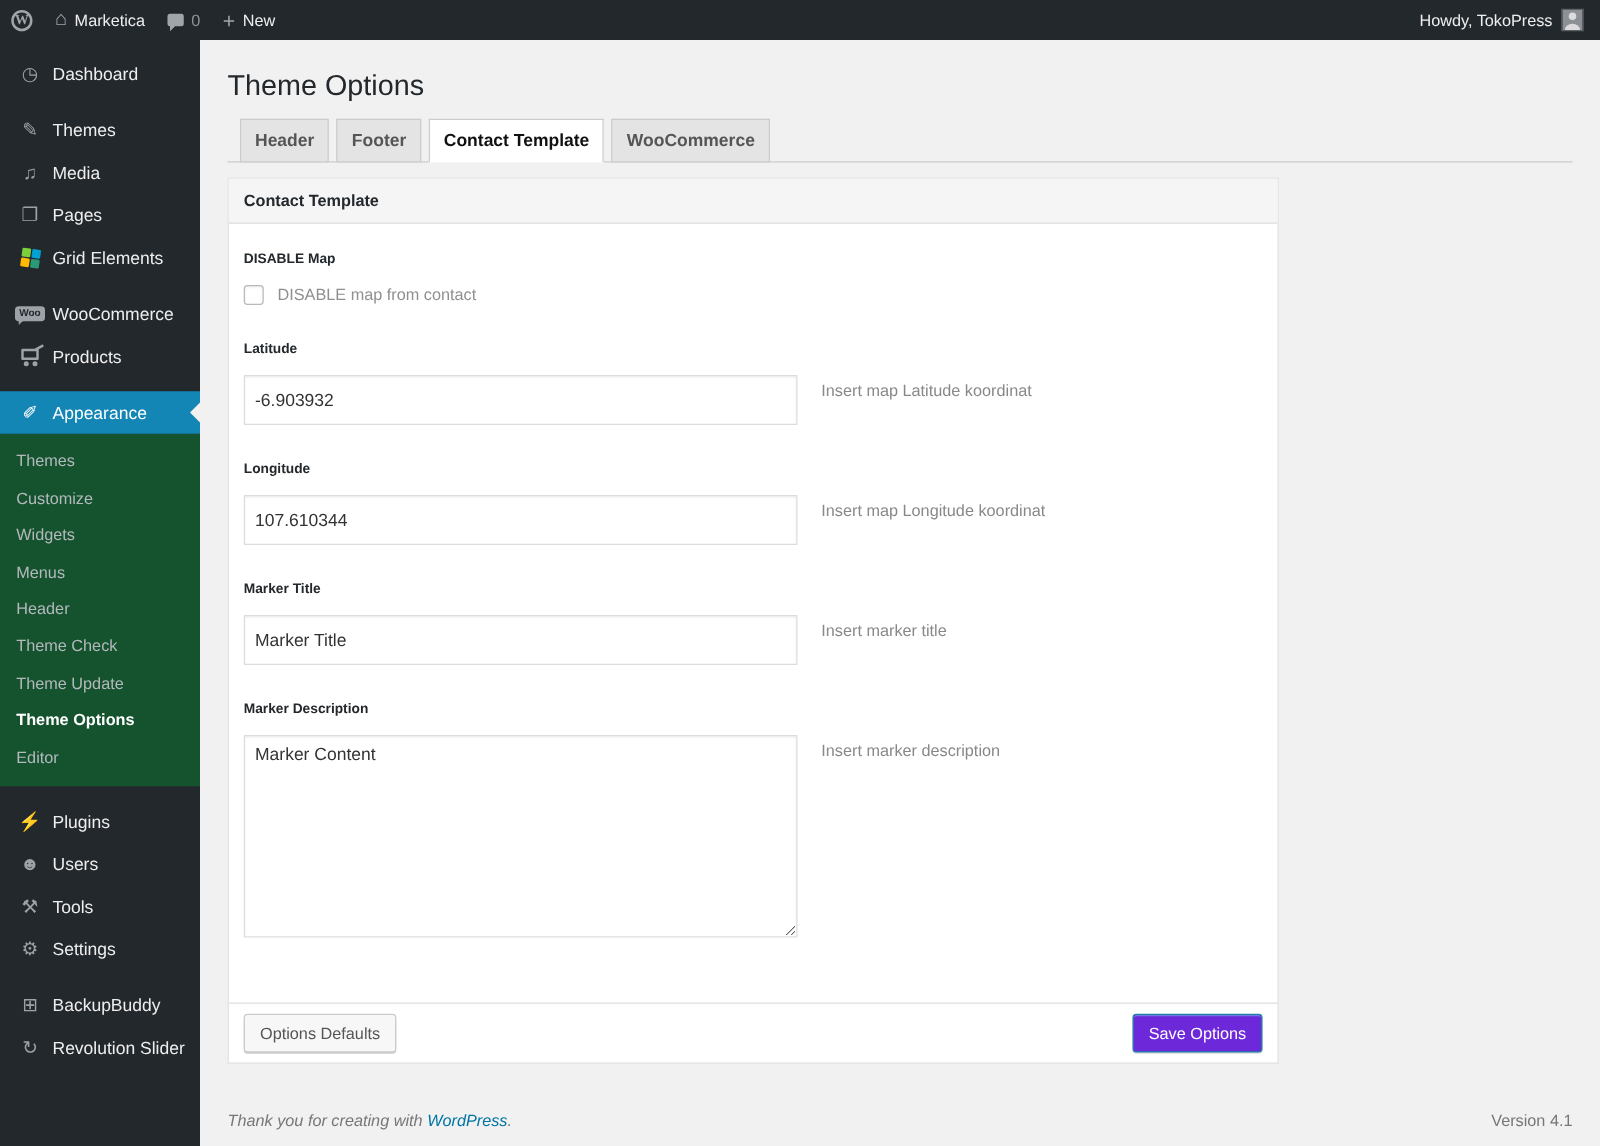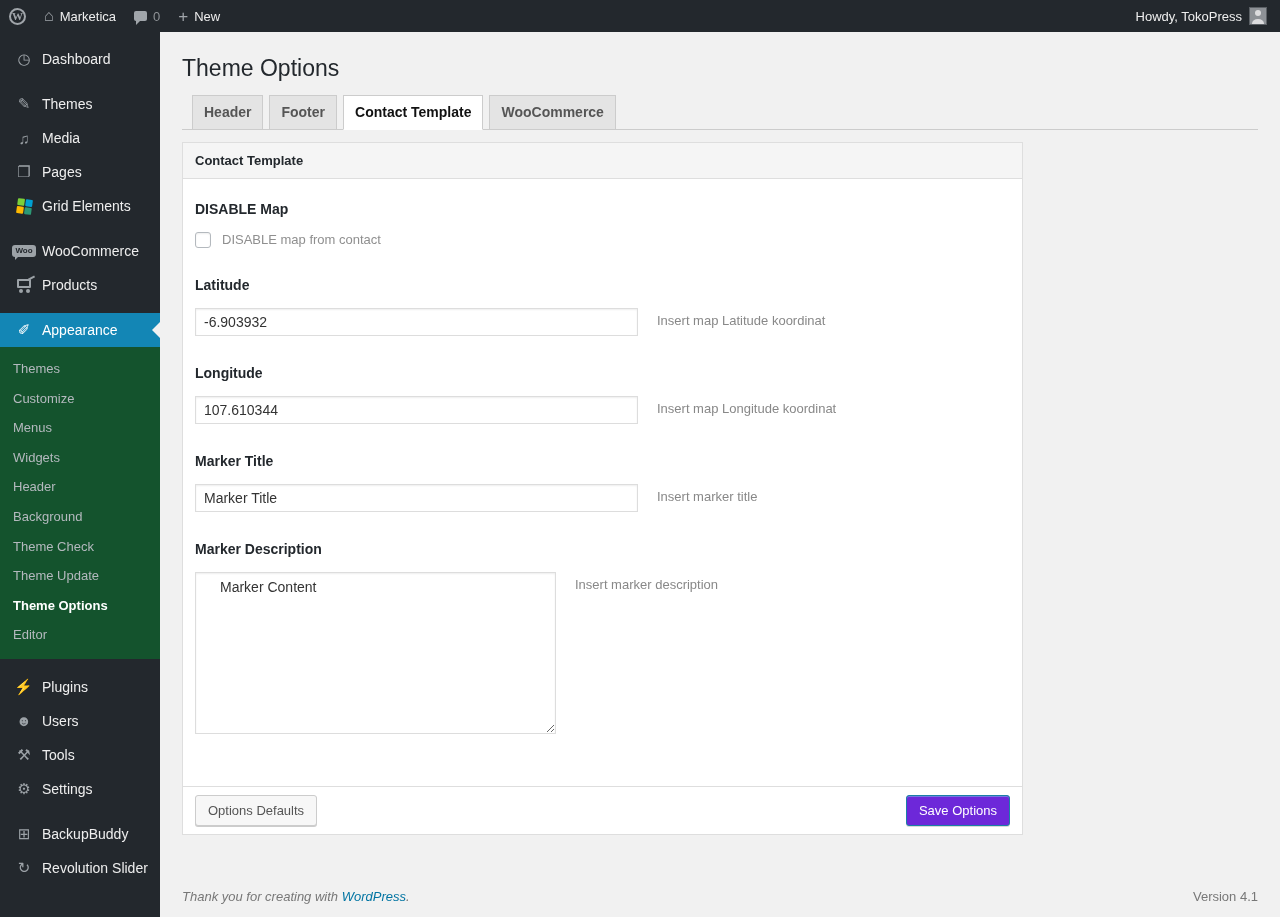--- a/index.html
+++ b/index.html
@@ -54,26 +54,26 @@
   .content { flex:1; padding:0 22px; background:#f1f1f1; display:flex; flex-direction:column; overflow:hidden; }
   .page-title { font-size:23px; font-weight:400; color:#23282d; margin:13px 0 0; padding:9px 0 4px; line-height:29px; }
   .tabs { display:flex; align-items:flex-end; border-bottom:1px solid #ccc; padding-left:10px; margin-top:8px; }
   .tab { background:#e4e4e4; border:1px solid #ccc; color:#555; font-size:14px; font-weight:600; padding:8px 11px; margin:0 6px -1px 0; cursor:pointer; line-height:1.2; }
   .tab.active { background:#fff; border-bottom-color:#fff; color:#111; }
 
   .panel { width:841px; margin-top:12px; background:#fff; border:1px solid #dedede; }
   .panel-header { background:#f5f5f5; border-bottom:1px solid #dedede; padding:10px 12px; font-size:13px; font-weight:700; color:#23282d; }
   .panel-body { padding:22px 12px 52px; }
   .field { margin-bottom:29px; }
-  .field-label { font-size:14px; font-weight:700; color:#23282d; margin-bottom:15px; }
+  .field-label { font-size:11px; font-weight:700; color:#23282d; margin-bottom:15px; }
   .checkbox-row { display:flex; align-items:center; gap:11px; font-size:13px; color:#8f8f8f; }
   input[type="checkbox"] { appearance:none; -webkit-appearance:none; width:16px; height:16px; border:1px solid #b4b9be; border-radius:3px; background:#fff; margin:0; cursor:pointer; box-shadow:inset 0 1px 2px rgba(0,0,0,.07); }
   .input-row { display:flex; align-items:flex-start; }
-  .text-input { width:443px; height:28px; padding:0 8px; border:1px solid #ddd; background:#fff; box-shadow:inset 0 1px 2px rgba(0,0,0,.07); font-size:14px; color:#333; font-family:"Liberation Sans", sans-serif; }
-  .textarea-input { width:361px; height:162px; padding:6px 24px; border:1px solid #ddd; background:#fff; box-shadow:inset 0 1px 2px rgba(0,0,0,.07); font-size:14px; color:#333; font-family:"Liberation Sans", sans-serif; resize:both; }
+  .text-input { width:443px; height:40px; padding:0 8px; border:1px solid #ddd; background:#fff; box-shadow:inset 0 1px 2px rgba(0,0,0,.07); font-size:14px; color:#333; font-family:"Liberation Sans", sans-serif; }
+  .textarea-input { width:443px; height:162px; padding:6px 8px; border:1px solid #ddd; background:#fff; box-shadow:inset 0 1px 2px rgba(0,0,0,.07); font-size:14px; color:#333; font-family:"Liberation Sans", sans-serif; resize:both; }
   .help { margin:5px 0 0 19px; font-size:13px; color:#888; }
   .panel-footer { border-top:1px solid #dedede; padding:8px 12px; display:flex; justify-content:space-between; align-items:center; }
   .btn { font-size:13px; border-radius:3px; padding:5px 12px; cursor:pointer; font-family:"Liberation Sans", sans-serif; line-height:1.5; }
   .btn-secondary { background:#f7f7f7; border:1px solid #ccc; color:#555; box-shadow:0 1px 0 #ccc; }
   .btn-primary { background:#6d28d9; border:1px solid #1b7fa7; color:#fff; box-shadow:inset 0 1px 0 rgba(120,200,230,.5), 0 1px 0 rgba(0,0,0,.15); }
 
   .page-footer { margin-top:auto; display:flex; justify-content:space-between; align-items:center; padding-bottom:13px; font-size:13px; color:#777; }
   .thanks { font-style:italic; }
   .thanks a { color:#0074a2; text-decoration:none; cursor:pointer; }
   .version { color:#777; }
@@ -152,24 +152,23 @@
       <span>Products</span>
     </div>
 
     <div class="menu-item current group-gap">
       <span class="mi-icon">✐</span>
       <span>Appearance</span>
     </div>
     <div class="submenu">
       <div class="submenu-item">Themes</div>
       <div class="submenu-item">Customize</div>
+      <div class="submenu-item">Widgets</div>
       <div class="submenu-item">Menus</div>
-      <div class="submenu-item">Widgets</div>
       <div class="submenu-item">Header</div>
-      <div class="submenu-item">Background</div>
       <div class="submenu-item">Theme Check</div>
       <div class="submenu-item">Theme Update</div>
       <div class="submenu-item current">Theme Options</div>
       <div class="submenu-item">Editor</div>
     </div>
 
     <div class="menu-item group-gap">
       <span class="mi-icon">⚡</span>
       <span>Plugins</span>
     </div>

